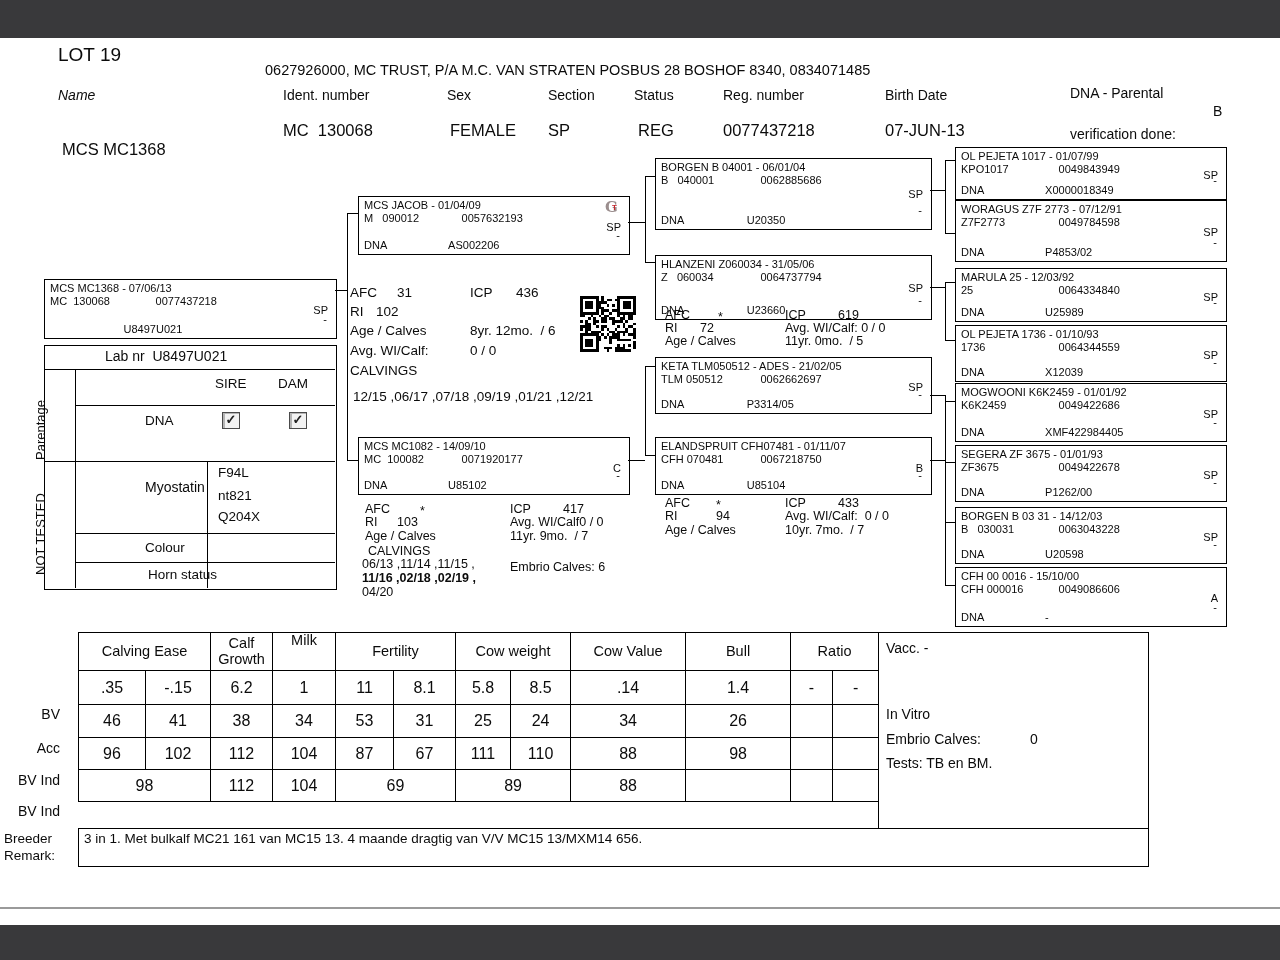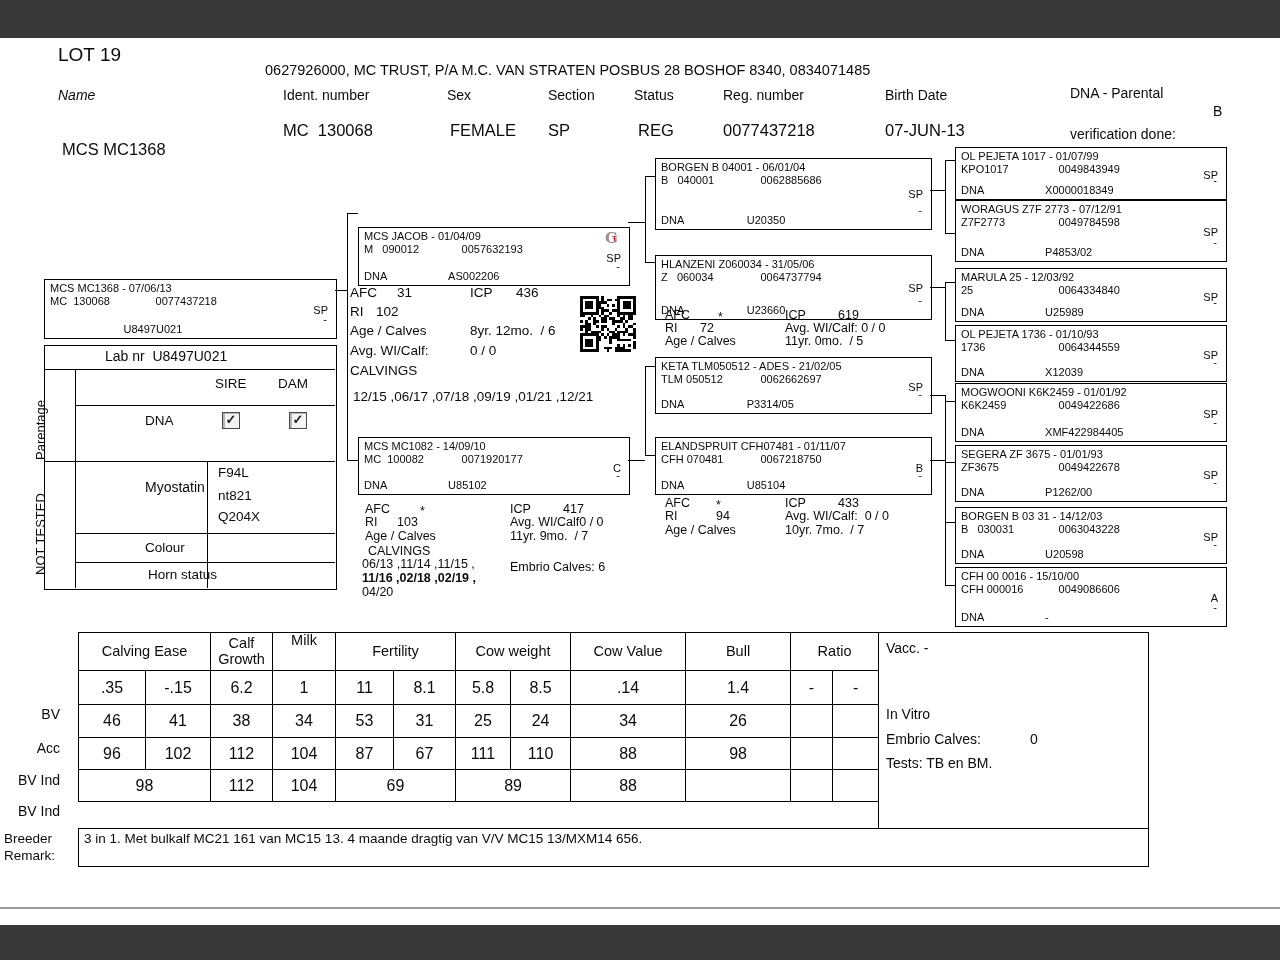--- a/index.html
+++ b/index.html
@@ -67,21 +67,21 @@
 
   <div class="pbox ctr" style="left:44px;top:279px;width:291px;height:58px;">
     <span class="l1">MCS MC1368 - 07/06/13</span>
     <span class="l2id">MC  130068</span>
     <span class="l2reg">0077437218</span>
     <span class="flag">SP</span>
     <span class="dnav">U8497U021</span>
     <span class="dash">-</span>
   </div>
 
-  <div class="pbox" style="left:358px;top:196px;width:270px;height:57px;margin-top:31px;">
+  <div class="pbox" style="left:358px;top:196px;width:270px;height:57px;">
     <span class="l1">MCS JACOB - 01/04/09</span>
     <span class="l2id">M   090012</span>
     <span class="l2reg">0057632193</span>
     <span class="logo"><i class="lg">G</i><i class="la">T</i></span>
     <span class="flag">SP</span>
     <span class="dnal">DNA</span>
     <span class="dnav">AS002206</span>
     <span class="dash">-</span>
   </div>
 

